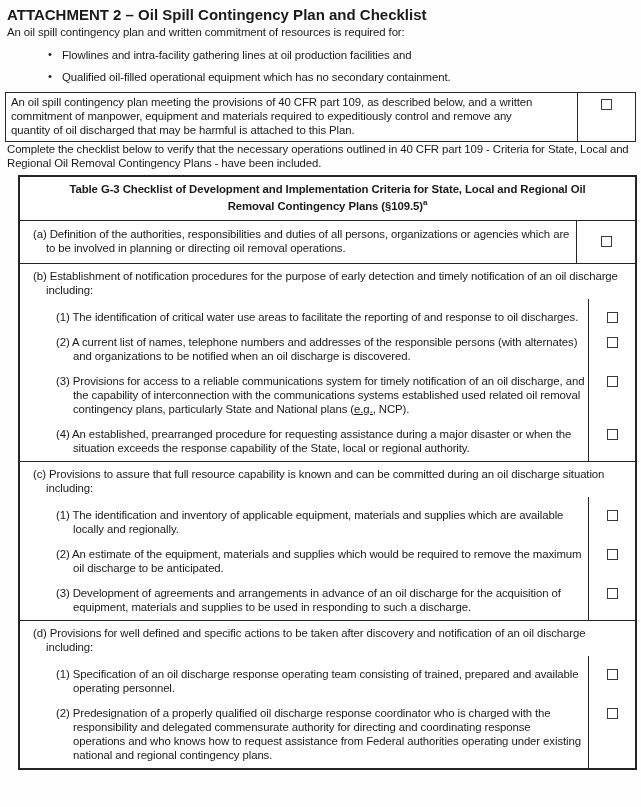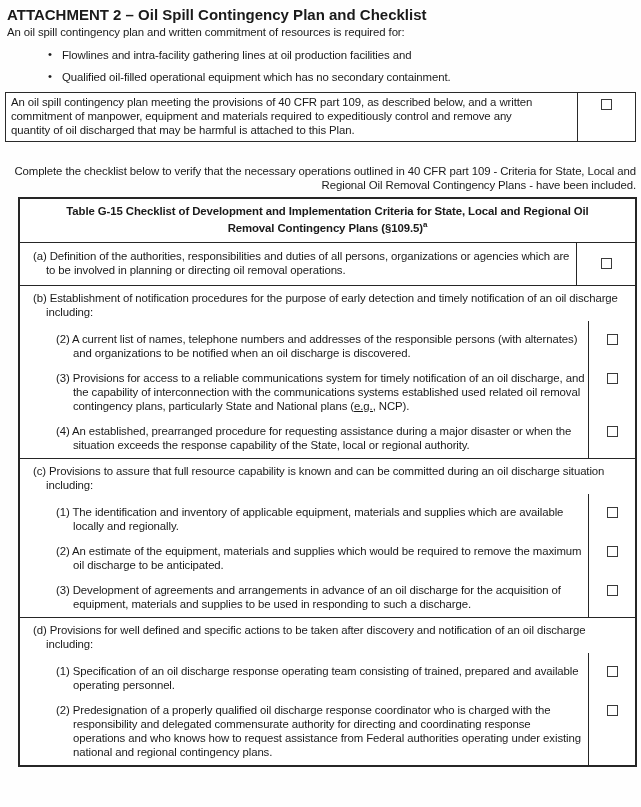--- a/index.html
+++ b/index.html
@@ -17,21 +17,21 @@
   .bullets { margin: 9px 0 0 0; padding: 0; list-style: none; }
   .bullets li { margin-bottom: 8px; padding-left: 55px; position: relative; }
   .bullet-glyph { position: absolute; left: 41px; top: -1px; }
 
   .commit-box { display: flex; border: 1.5px solid #2a2a2a; width: 631px; margin: 6px 4px 0 -2px; background: #fff; }
   .commit-text { flex: 1; padding: 2px 26px 4px 5px; }
   .commit-check { width: 58px; border-left: 1.3px solid #2a2a2a; display: flex; justify-content: center; align-items: flex-start; padding-top: 6px; }
 
   .cb { width: 11px; height: 11px; border: 1.4px solid #3a3a3a; display: inline-block; background: #fff; flex: 0 0 auto; }
 
-  .instruction { margin-top: 22px; width: 629px; text-align: right; }
+  .instruction { width: 629px; }
 
   .gtable { margin: 5px 0 0 11px; width: 619px; border: 2px solid #262626; background: #fff; }
   .thead { text-align: center; font-weight: bold; border-bottom: 1.4px solid #262626; padding: 5px 18px 7px; }
   .thead sup { font-size: 8px; font-weight: bold; }
 
   .row-a { display: flex; border-bottom: 1.4px solid #262626; }
   .row-a-text { flex: 1; padding: 6px 4px 8px 26px; text-indent: -13px; }
   .row-a-check { width: 59px; border-left: 1.3px solid #262626; display: flex; align-items: center; justify-content: center; }
 
   .section { border-bottom: 1.4px solid #262626; }
@@ -70,21 +70,21 @@
     <div class="commit-check">
       <span class="cb"></span>
     </div>
   </div>
 
   <div class="instruction">Complete the checklist below to verify that the necessary operations outlined in 40 CFR part 109 - Criteria for State, Local and Regional Oil Removal Contingency Plans - have been included.</div>
 
   <div class="gtable">
 
     <div class="thead">
-      <span>Table G-15 Checklist of Development and Implementation Criteria for State, Local and Regional Oil</span><br>
+      <span>Table G-3 Checklist of Development and Implementation Criteria for State, Local and Regional Oil</span><br>
       <span>Removal Contingency Plans (§109.5)</span><sup>a</sup>
     </div>
 
     <div class="row-a">
       <div class="row-a-text">
         <span>(a)</span>
         <span>Definition of the authorities, responsibilities and duties of all persons, organizations or agencies which are to be involved in planning or directing oil removal operations.</span>
       </div>
       <div class="row-a-check">
         <span class="cb"></span>
@@ -92,20 +92,29 @@
     </div>
 
     <div class="section">
       <div class="sec-intro">
         <span>(b)</span>
         <span>Establishment of notification procedures for the purpose of early detection and timely notification of an oil discharge including:</span>
       </div>
       <div class="subitems">
         <div class="subitem">
           <div class="sub-text">
+            <span>(1)</span>
+            <span>The identification of critical water use areas to facilitate the reporting of and response to oil discharges.</span>
+          </div>
+          <div class="sub-check">
+            <span class="cb"></span>
+          </div>
+        </div>
+        <div class="subitem">
+          <div class="sub-text">
             <span>(2)</span>
             <span>A current list of names, telephone numbers and addresses of the responsible persons (with alternates) and organizations to be notified when an oil discharge is discovered.</span>
           </div>
           <div class="sub-check">
             <span class="cb"></span>
           </div>
         </div>
         <div class="subitem">
           <div class="sub-text">
             <span>(3)</span>

